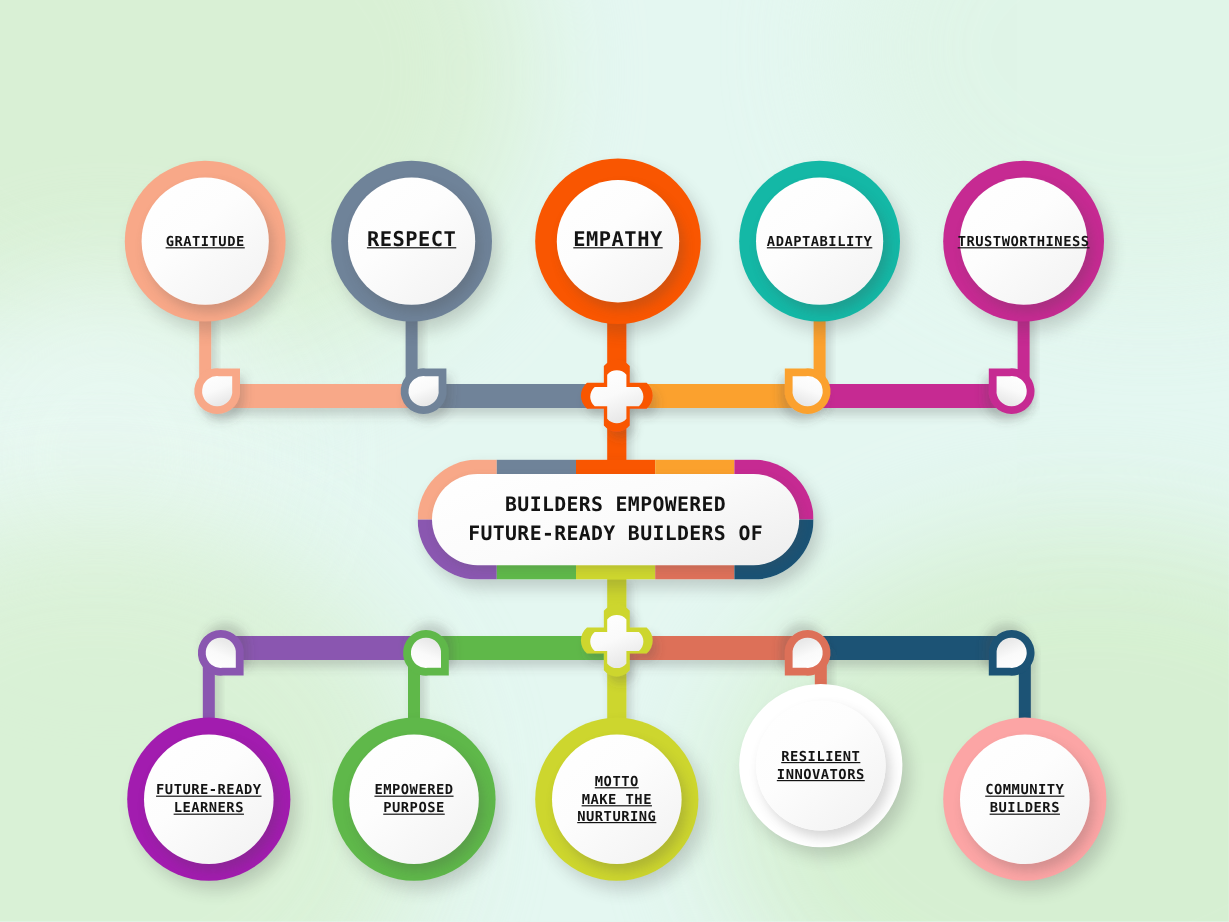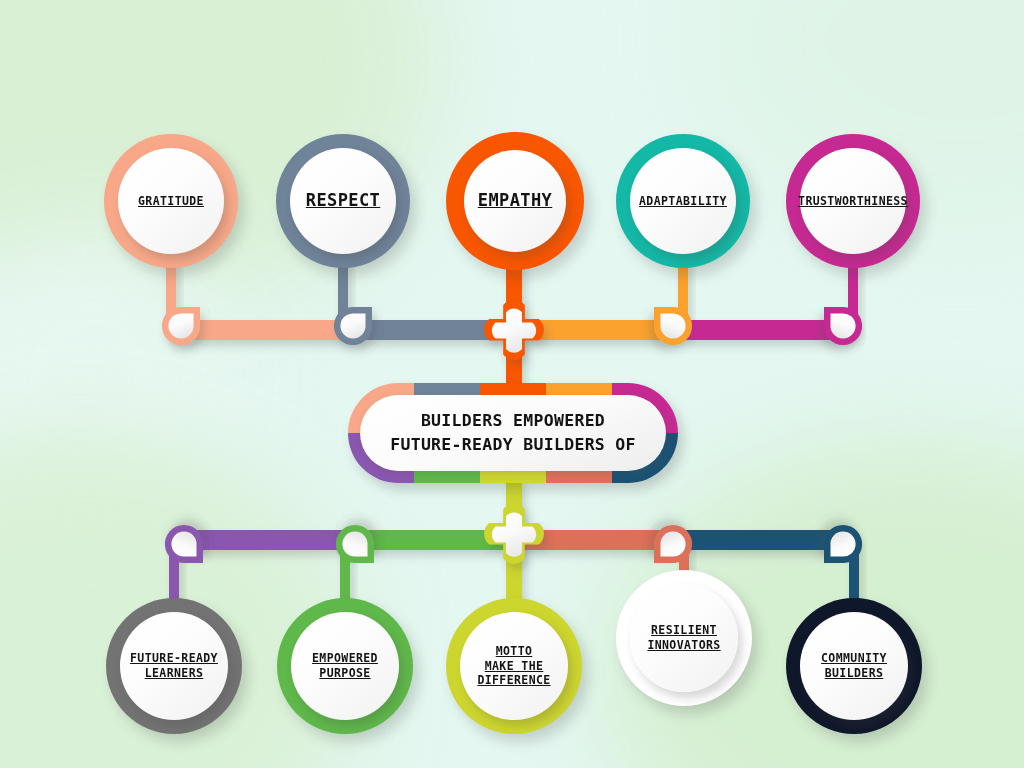--- a/index.html
+++ b/index.html
@@ -251,21 +251,21 @@
     <div class="pill-seg" style="left:66px;top:50px;background:#5fb84a;"></div>
     <div class="pill-seg" style="left:132px;top:50px;background:#cdd62e;"></div>
     <div class="pill-seg" style="left:198px;top:50px;background:#dd7059;"></div>
     <div class="pill-seg" style="left:264px;top:50px;background:#1b5274;"></div>
     <div class="pill-core">
       <div class="pill-line">BUILDERS EMPOWERED</div>
       <div class="pill-line">FUTURE-READY BUILDERS OF</div>
     </div>
   </div>
 
-  <div class="node" style="left:106px;top:598px;width:136px;height:136px;background:#737373;">
+  <div class="node" style="left:106px;top:598px;width:136px;height:136px;background:#a21caf;">
     <div class="node-inner" style="left:14px;top:14px;width:108px;height:108px;">
       <div class="node-label" style="font-size:11.5px;">
         <div>FUTURE-READY</div>
         <div>LEARNERS</div>
       </div>
     </div>
   </div>
 
   <div class="node" style="left:277px;top:598px;width:136px;height:136px;background:#5fb84a;">
     <div class="node-inner" style="left:14px;top:14px;width:108px;height:108px;">
@@ -274,35 +274,35 @@
         <div>PURPOSE</div>
       </div>
     </div>
   </div>
 
   <div class="node" style="left:446px;top:598px;width:136px;height:136px;background:#cdd62e;">
     <div class="node-inner" style="left:14px;top:14px;width:108px;height:108px;align-items:center;">
       <div class="node-label" style="font-size:11.5px;">
         <div>MOTTO</div>
         <div>MAKE THE</div>
-        <div>DIFFERENCE</div>
+        <div>NURTURING</div>
       </div>
     </div>
   </div>
 
   <div class="node" style="left:616px;top:570px;width:136px;height:136px;background:#ffffff;">
     <div class="node-inner" style="left:14px;top:14px;width:108px;height:108px;">
       <div class="node-label" style="font-size:11.5px;">
         <div>RESILIENT</div>
         <div>INNOVATORS</div>
       </div>
     </div>
   </div>
 
-  <div class="node" style="left:786px;top:598px;width:136px;height:136px;background:#0f172a;">
+  <div class="node" style="left:786px;top:598px;width:136px;height:136px;background:#fca5a5;">
     <div class="node-inner" style="left:14px;top:14px;width:108px;height:108px;">
       <div class="node-label" style="font-size:11.5px;">
         <div>COMMUNITY</div>
         <div>BUILDERS</div>
       </div>
     </div>
   </div>
 
 </div>
 

